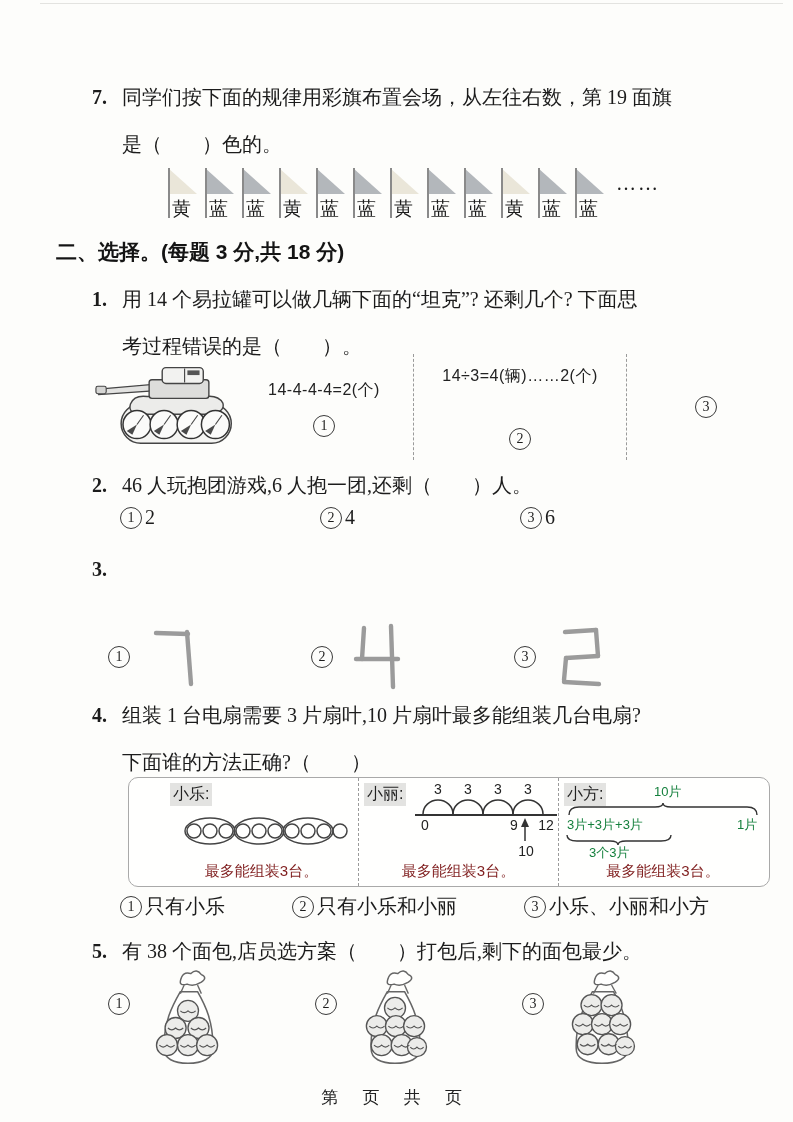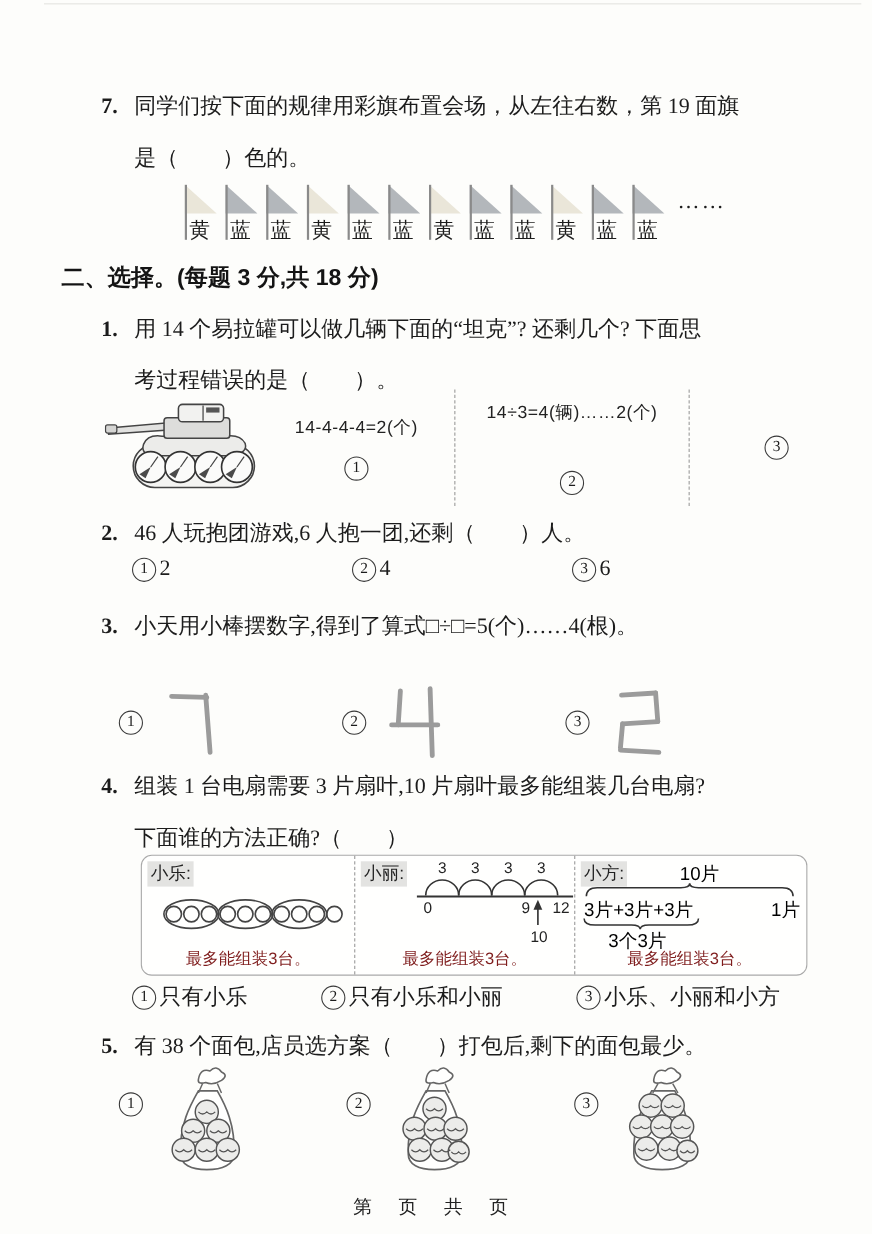--- a/index.html
+++ b/index.html
@@ -40,33 +40,34 @@
   .optrow{position:absolute;display:flex;font-size:20px;}
   .optitem{display:inline-flex;align-items:center;gap:3px;white-space:nowrap;}
   
   .digitsrow{position:absolute;left:108px;top:620px;display:flex;height:74px;}
   .digitgroup{display:flex;align-items:center;gap:14px;width:203px;}
   
   .mbox{
     position:absolute;left:128px;top:777px;width:604px;height:108px;
     border:1.5px solid #a9a9a9;border-radius:10px;display:flex;background:#fffffe;
     font-family:"Liberation Sans",sans-serif;
+    padding-left:36px;
   }
   .mcol{position:relative;height:100%;}
   .mcol.c1{width:193px;}
   .mcol.c2{width:199px;}
   .mcol.c3{width:208px;}
   .mname{
     position:absolute;left:5px;top:5px;background:#e3e3e1;padding:1px 3px;
     font-size:16px;color:#222;
   }
   .mcaption{position:absolute;bottom:5px;width:100%;text-align:center;font-size:15px;color:#7f1d1d;}
   .mc1-svg{position:absolute;left:14px;top:30px;}
   .mc2-svg{position:absolute;left:46px;top:3px;}
-  .c3txt{position:absolute;font-size:17px;color:#000000;white-space:nowrap;}
+  .c3txt{position:absolute;font-size:13px;color:#15803d;white-space:nowrap;}
   
   .bagsrow{position:absolute;left:108px;top:965px;display:flex;}
   .baggroup{display:flex;align-items:flex-start;gap:8px;width:207px;}
   .baggroup .circ{margin-top:28px;}
   
   .footer{position:absolute;left:0;right:0;top:1086px;text-align:center;font-size:17px;letter-spacing:10px;color:#222;}
   svg{display:block;}
 </style>
 </head>
 <body>
@@ -197,21 +198,20 @@
       </span>
     <span class="optitem">
         <span class="circ">3</span>
         <span>6</span>
       </span>
   </div>
 
   <div class="q" style="left:92px;top:546px;">
     <span class="qnum">3.</span>
     <div class="qtext">
-      <div class="qline">小天用小棒摆数字,得到了算式□÷□=5(个)……4(根)。</div>
     </div>
   </div>
 
   <div class="digitsrow">
     <div class="digitgroup">
       <span class="circ">1</span>
       <svg width="62" height="70" viewBox="0 0 62 70">
         <g stroke="#9b9b9b" stroke-width="4.4" stroke-linecap="round">
           <line x1="12" y1="11" x2="44" y2="12"></line>
             <line x1="43" y1="10" x2="47" y2="62"></line>

